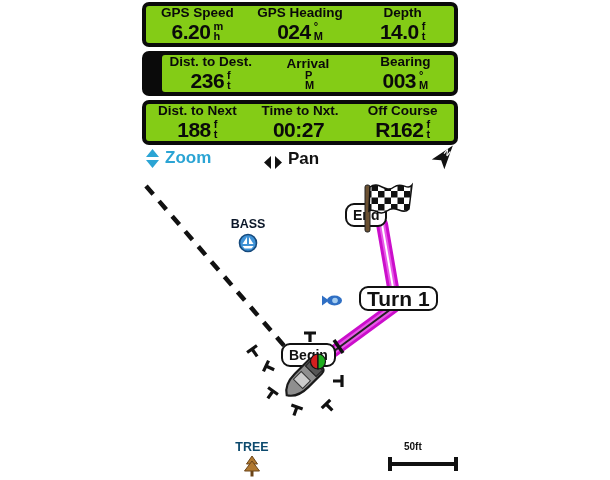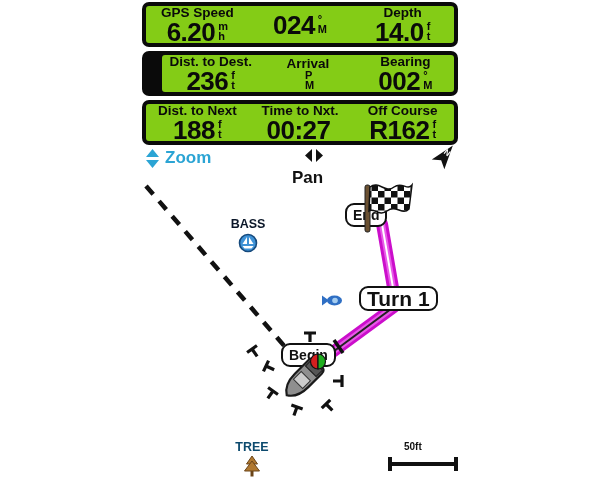--- a/index.html
+++ b/index.html
@@ -8,21 +8,21 @@
   .abs { position:absolute; }
 
   
   .datarow { position:absolute; left:142px; width:316px; height:45px;
              background:#0a0a0a; border-radius:7px; padding:4px; }
   .datarow-inner { width:100%; height:100%; background:#84cc16; border-radius:3px;
                    display:flex; }
   .cell { flex:1; display:flex; flex-direction:column; align-items:center; justify-content:center; }
   .flabel { font-size:13.5px; font-weight:bold; color:#0a0a0a; line-height:14px; white-space:nowrap; }
   .fval { display:flex; align-items:center; line-height:24px; }
-  .fval .v { font-size:26px; font-weight:bold; color:#0a0a0a; letter-spacing:-0.5px;text-align:right; }
+  .fval .v { font-size:21px; font-weight:bold; color:#0a0a0a; letter-spacing:-0.5px;text-align:right; }
   .units { display:flex; flex-direction:column; margin-left:3px; }
   .units span { font-size:11px; font-weight:bold; color:#0a0a0a; line-height:9.5px; text-align:left; }
 
   
   .ctrl { position:absolute; display:flex; align-items:flex-end; gap:6px; }
   .ctrl-label { font-size:17px; font-weight:bold; }
   .zoom-color { color:#2ba4d4; }
   .pan-color  { color:#111111; }
 
   
@@ -42,20 +42,21 @@
       <div class="flabel">GPS Speed</div>
       <div class="fval">
           <span class="v">6.20</span>
         <span class="units">
             <span>m</span>
             <span>h</span>
           </span>
         </div>
     </div>
     <div class="cell">
+      <div class="flabel">GPS Heading</div>
       <div class="fval">
           <span class="v">024</span>
         <span class="units">
             <span>°</span>
             <span>M</span>
           </span>
         </div>
     </div>
     <div class="cell">
       <div class="flabel">Depth</div>
@@ -87,21 +88,21 @@
       <div class="fval">
         <span class="units">
             <span>P</span>
             <span>M</span>
           </span>
         </div>
     </div>
     <div class="cell">
       <div class="flabel">Bearing</div>
       <div class="fval">
-          <span class="v">002</span>
+          <span class="v">003</span>
         <span class="units">
             <span>°</span>
             <span>M</span>
           </span>
         </div>
     </div>
   </div>
 </div>
 
 <div class="datarow" style="top:100px;">
@@ -140,21 +141,21 @@
 </div>
 
 <div class="ctrl" style="left:146px; top:148px;">
   <svg width="13" height="19" viewBox="0 0 13 19">
     <polygon points="6.5,0 13,8 0,8" fill="#2ba4d4"></polygon>
     <polygon points="6.5,19 0,11 13,11" fill="#2ba4d4"></polygon>
   </svg>
   <span class="ctrl-label zoom-color">Zoom</span>
 </div>
 
-<div class="ctrl" style="left:292px; top:149px;flex-direction:column;">
+<div class="ctrl" style="left:264px; top:149px;">
   <svg width="18" height="13" viewBox="0 0 18 13">
     <polygon points="0,6.5 7,0 7,13" fill="#111111"></polygon>
     <polygon points="18,6.5 11,0 11,13" fill="#111111"></polygon>
   </svg>
   <span class="ctrl-label pan-color">Pan</span>
 </div>
 
 <svg class="abs" style="left:427px; top:139px;" width="30" height="38" viewBox="0 0 30 38">
   <g transform="translate(16,19) rotate(38)">
     <polygon points="0,-16 8,8 0,3 -8,8" fill="#111111"></polygon>

